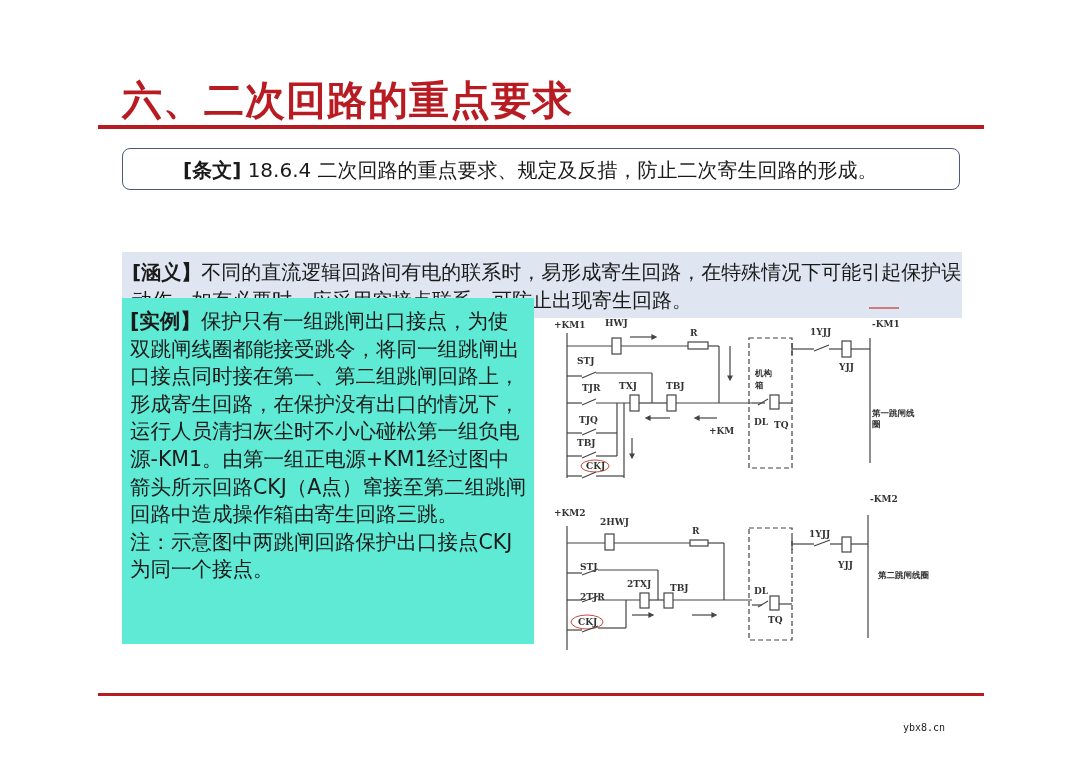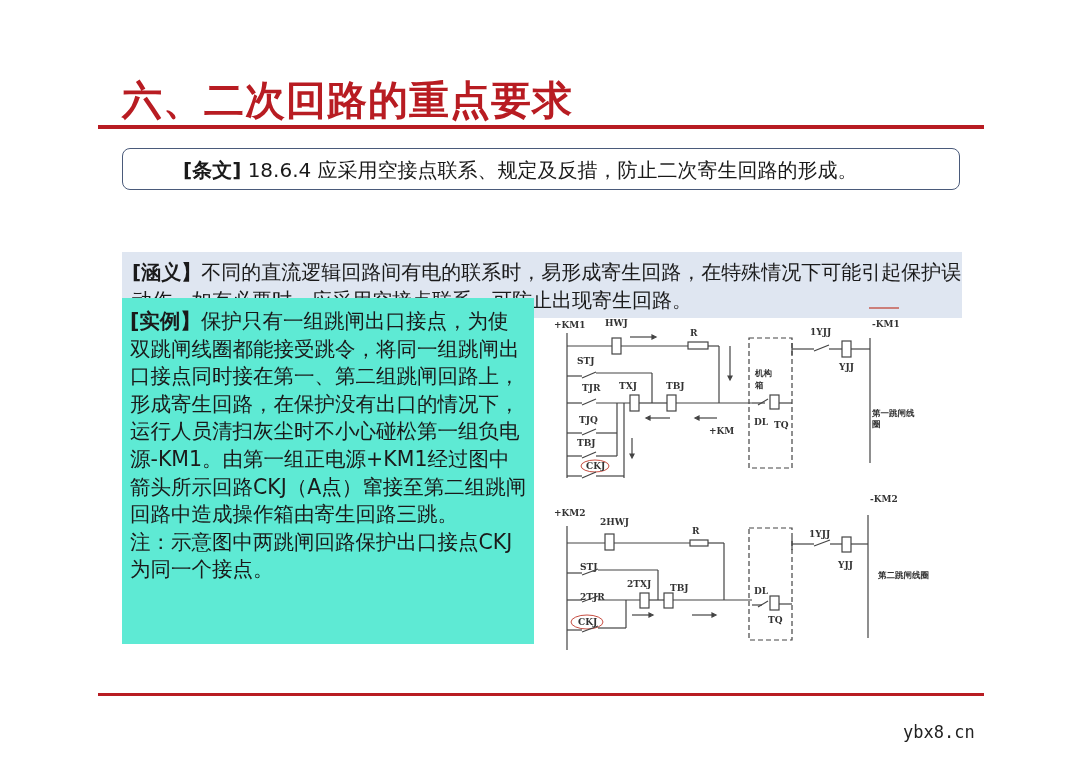--- a/index.html
+++ b/index.html
@@ -18,30 +18,30 @@
   .meaning-box .tag { font-weight: bold; }
 
   .example-box { position: absolute; left: 122px; top: 298px; width: 412px; height: 346px; background: #5eead4; padding: 10px 6px 0 8px; font-size: 20.5px; line-height: 27.6px; }
   .example-box .tag { font-weight: bold; }
 
   .diagram { position: absolute; left: 552px; top: 298px; width: 430px; height: 360px; }
   .diagram svg { width: 430px; height: 360px; }
   .diagram text { font-family: "DejaVu Serif", serif; font-weight: bold; font-size: 9px; fill: #333; }
   .diagram .cn { font-family: "DejaVu Sans", sans-serif; font-size: 8.5px; }
 
-  .watermark { position: absolute; left: 903px; top: 722px; font-family: "DejaVu Sans Mono", monospace; font-size: 17px; color: #222; }
+  .watermark { position: absolute; left: 903px; top: 722px; font-family: "DejaVu Sans Mono", monospace; font-size: 10px; color: #222; }
 </style>
 </head>
 <body>
 
 <div class="title">六、二次回路的重点要求</div>
 <div class="rule top"></div>
 
 <div class="clause-box">
-  <span class="tag">[条文]</span><span> 18.6.4 应采用空接点联系、规定及反措，防止二次寄生回路的形成。</span>
+  <span class="tag">[条文]</span><span> 18.6.4 二次回路的重点要求、规定及反措，防止二次寄生回路的形成。</span>
 </div>
 
 <div class="meaning-box">
   <span class="tag">[涵义】</span><span>不同的直流逻辑回路间有电的联系时，易形成寄生回路，在特殊情况下可能引起保护误动作。如有必要时，应采用空接点联系，可防止出现寄生回路。</span>
 </div>
 
 <div class="example-box">
   <span class="tag">[实例】</span><span>保护只有一组跳闸出口接点，为使双跳闸线圈都能接受跳令，将同一组跳闸出口接点同时接在第一、第二组跳闸回路上，形成寄生回路，在保护没有出口的情况下，运行人员清扫灰尘时不小心碰松第一组负电源-KM1。由第一组正电源+KM1经过图中箭头所示回路CKJ（A点）窜接至第二组跳闸回路中造成操作箱由寄生回路三跳。</span><br>
   <span>注：示意图中两跳闸回路保护出口接点CKJ为同一个接点。</span>
 </div>

